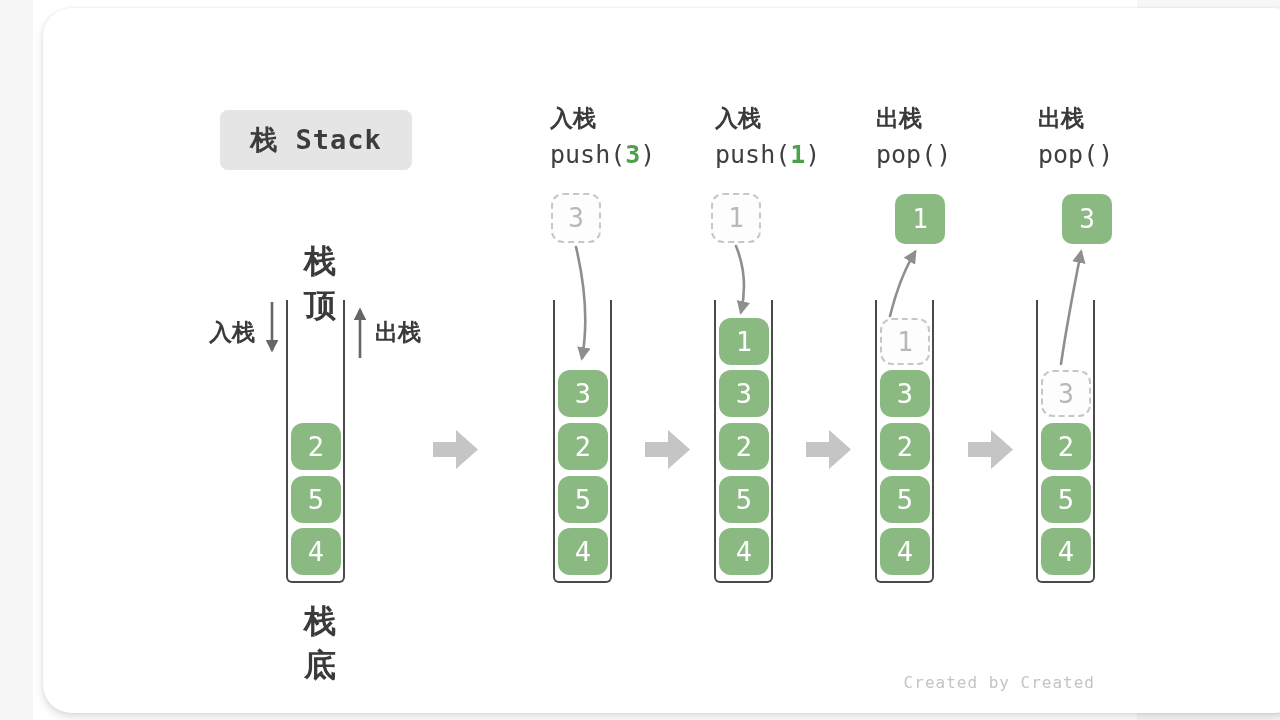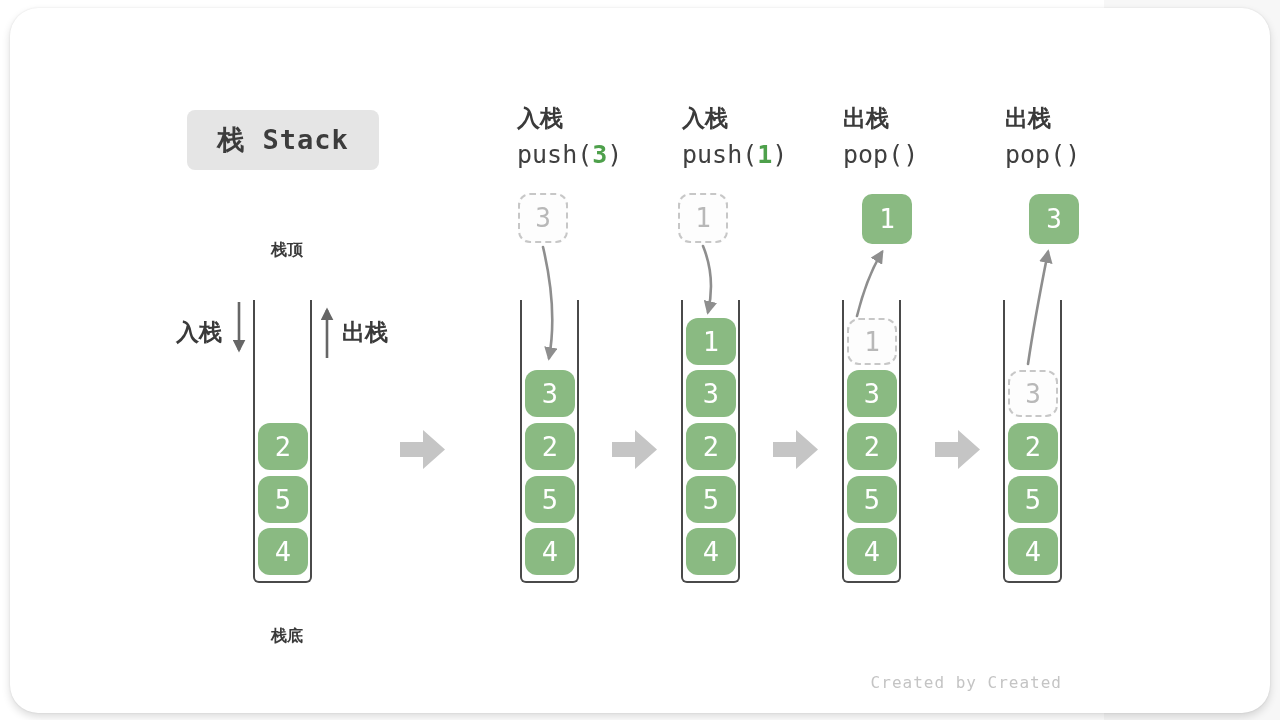--- a/index.html
+++ b/index.html
@@ -1,37 +1,37 @@
 <!DOCTYPE html>
 <html><head>
 <meta charset="utf-8">
 <style>
   * { margin:0; padding:0; box-sizing:border-box; }
   html,body { width:1280px; height:720px; background:#f7f7f7; overflow:hidden; }
   #page {
     position:relative; width:1104px; height:720px;
     font-family:"Liberation Sans","DejaVu Sans",sans-serif;
-    color:#3b3b3b; background:#ffffff;
+    color:#3b3b3b; background:#ffffff;margin-left:33px;
   }
   #card {
     position:absolute; left:10px; top:8px; width:1260px; height:705px;
     background:#ffffff; border-radius:28px;
     box-shadow:0 0 2px rgba(0,0,0,.10), 0 4px 9px rgba(0,0,0,.14);
   }
 
   
   #title-chip {
     position:absolute; left:187px; top:110px; width:192px; height:60px;
     background:#e5e5e5; border-radius:8px;
     display:flex; align-items:center; justify-content:center;
     font-family:"DejaVu Sans Mono","DejaVu Sans",monospace;
     font-size:27px; font-weight:700; color:#3c3c3c; letter-spacing:1px;
   }
 
-  .cjk-label { position:absolute; font-size:16px; font-weight:700; color:#3a3a3a; }
+  .cjk-label { position:absolute; font-size:32px; font-weight:700; color:#3a3a3a; }
   .side-label { position:absolute; font-size:23px; font-weight:700; color:#3a3a3a; }
 
   
   .well {
     position:absolute; top:300px; width:59px; height:283px;
     border:2px solid #4a4a4a; border-top:none;
     border-radius:0 0 6px 6px; background:transparent;
   }
   .well.c0 { left:253px; } .well.c1 { left:520px; } .well.c2 { left:681px; }
   .well.c3 { left:842px; } .well.c4 { left:1003px; }
@@ -79,21 +79,21 @@
 </style>
 </head>
 <body>
 
 <div id="page">
   <div id="card"></div>
 
   <div id="title-chip">栈 Stack</div>
 
   <div class="cjk-label" style="left:258px; top:240px; width:58px; text-align:center;">栈顶</div>
-  <div class="cjk-label" style="left:258px; top:626px; width:58px; text-align:center;">栈底</div>
+  <div class="cjk-label" style="left:258px; top:600px; width:58px; text-align:center;">栈底</div>
   <div class="side-label" style="left:176px; top:317px;">入栈</div>
   <div class="side-label" style="left:342px; top:317px;">出栈</div>
 
   <div class="col-head" style="left:517px;">
     <div class="op">入栈</div>
     <div class="call"><span>push(</span><span class="arg">3</span><span>)</span></div>
   </div>
   <div class="col-head" style="left:682px;">
     <div class="op">入栈</div>
     <div class="call"><span>push(</span><span class="arg">1</span><span>)</span></div>

